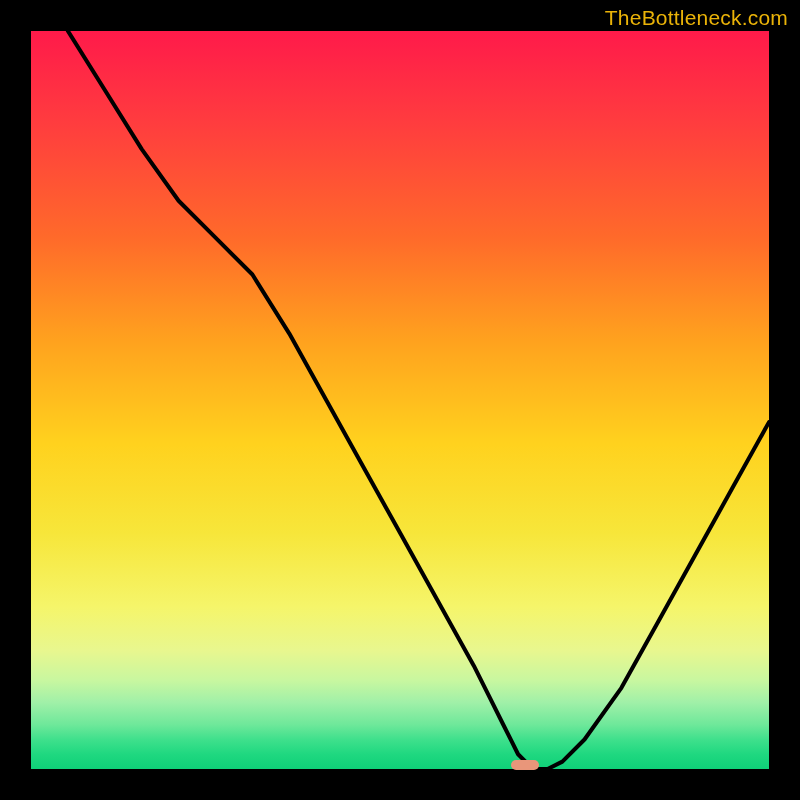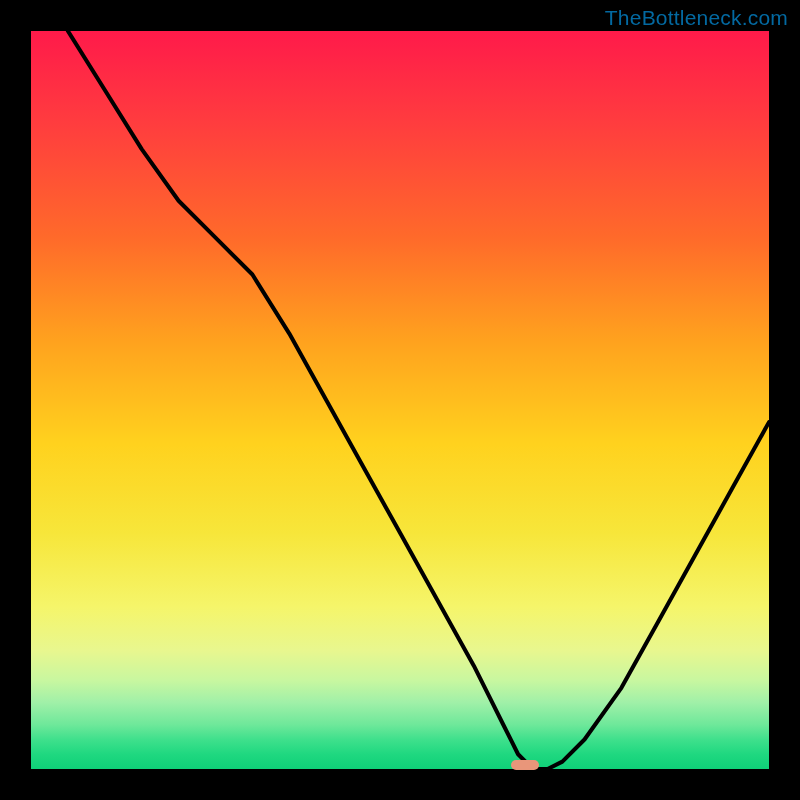--- a/index.html
+++ b/index.html
@@ -46,21 +46,21 @@
     left: 0;
     top: 0;
     width: 738px;
     height: 738px;
     display: block;
   }
   .watermark {
     position: absolute;
     top: 6px;
     right: 12px;
-    color: #0369a1;
+    color: #eab308;
     font-size: 21px;
     font-weight: 500;
     letter-spacing: 0.2px;
     user-select: none;
   }
   .marker {
     position: absolute;
     width: 28px;
     height: 10px;
     border-radius: 5px;

